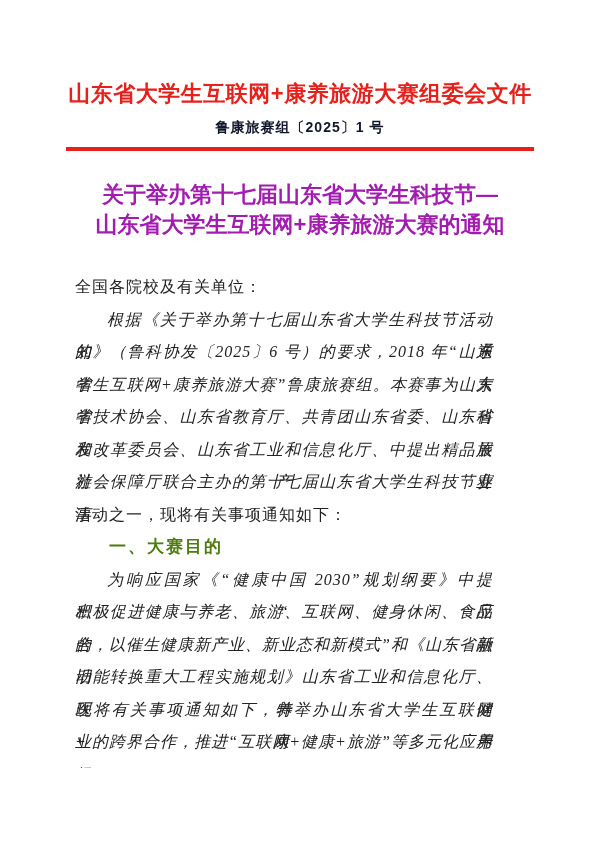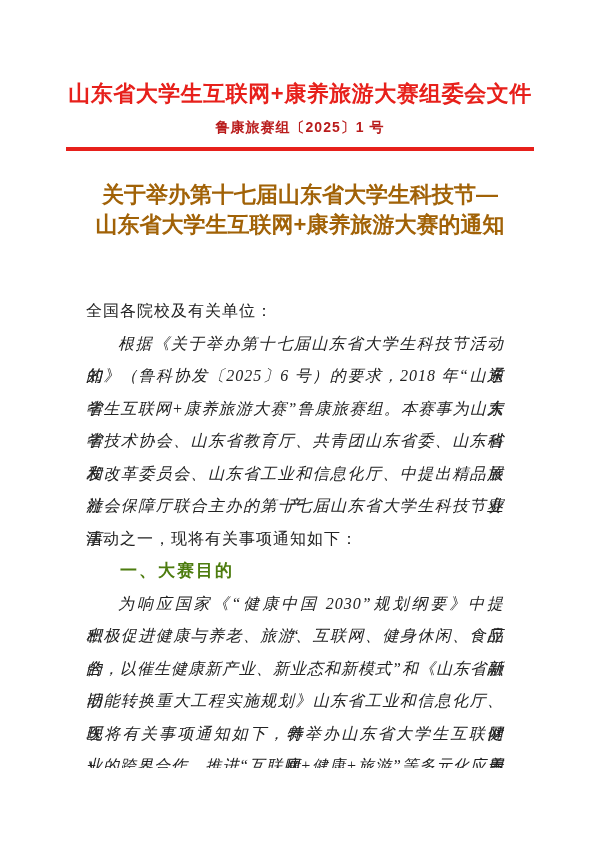--- a/index.html
+++ b/index.html
@@ -29,45 +29,44 @@
     white-space:nowrap;
   }
   .doc-number{
     position:absolute;
     top:119px; left:0; right:0;
     text-align:center;
     font-family:"Liberation Sans", sans-serif;
     font-weight:bold;
     font-size:14px;
     letter-spacing:1px;
-    color:#b91c1c;
+    color:#0f172a;
   }
   .red-rule{
     position:absolute;
     top:147px; left:66px; right:66px;
     height:4px;
     background:var(--accent);
   }
   .doc-title{
     position:absolute;
     top:180px; left:40px; right:40px;
     margin:0;
     text-align:center;
     font-family:"Liberation Sans", sans-serif;
     font-weight:bold;
     font-size:22px;
     line-height:30px;
-    color:#a16207;
+    color:#a21caf;
   }
   .doc-title .t-line{display:block;}
   .body-block{
     position:absolute;
-    top:271px; left:86px;
+    top:271px; left:75px;
     width:418px;
-    margin-top:24px;
   }
   .line{
     font-size:16px;
     line-height:32.5px;
     height:32.5px;
     letter-spacing:1px;
     color:#222222;
     text-align:justify;
     white-space:nowrap;
   }

